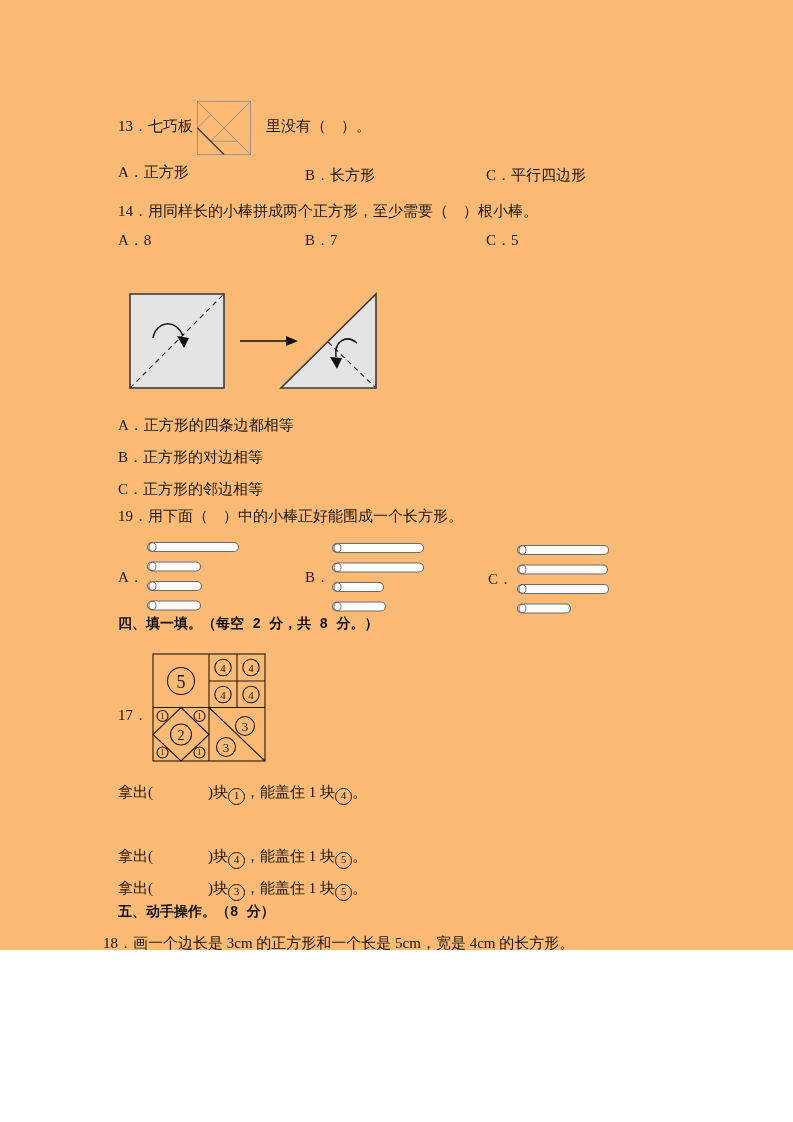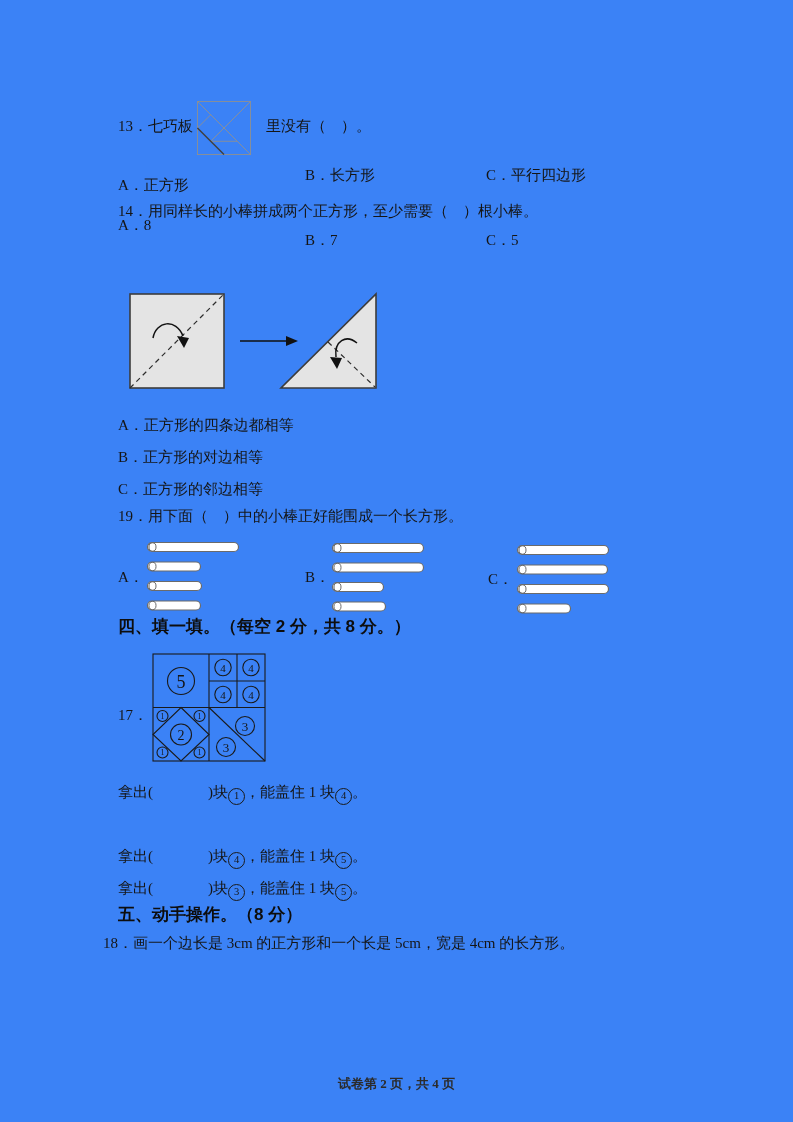--- a/index.html
+++ b/index.html
@@ -1,19 +1,19 @@
 <!DOCTYPE html>
 <html><head>
 <meta charset="utf-8">
 <style>
   html,body{margin:0;padding:0;background:#ffffff;}
-  #page{position:relative;width:793px;height:1122px;background:#3b82f6;overflow:hidden;
+  #page{position:relative;width:793px;height:950px;background:#fdba74;overflow:hidden;
         font-family:"Liberation Serif","DejaVu Serif",serif;color:#151515;}
   .t{position:absolute;white-space:nowrap;font-size:15px;line-height:1.25;}
-  .sec{font-weight:bold;font-size:17px;font-family:Liberation Sans, sans-serif;color:#0d0d0d;}
+  .sec{font-weight:bold;font-size:14px;font-family:Liberation Mono, monospace;color:#0d0d0d;}
   .footer{font-size:13px;color:#2b2b2b;font-weight:bold;}
   .cn{display:inline-block;width:15px;height:15px;line-height:14px;border:1px solid #1a1a1a;
       border-radius:50%;text-align:center;font-size:10.5px;vertical-align:-2px;}
   .gap{display:inline-block;width:55px;}
   svg{position:absolute;overflow:visible;}
   .shape{fill:#e4e4e4;stroke:#3c3c3c;stroke-width:1.6;}
   .dash{stroke:#2c2c2c;stroke-width:1.2;stroke-dasharray:5 4;fill:none;}
   .arrow{stroke:#111;stroke-width:1.5;fill:none;}
   .ahead{fill:#111;stroke:none;}
   .tg{stroke:#909090;stroke-width:1;fill:none;}
@@ -31,26 +31,26 @@
   <div class="t" style="left:118px;top:117px">13．七巧板</div>
   <svg style="left:197px;top:101px" width="54" height="54" viewBox="0 0 61 61">
     <rect class="tg" x="0.5" y="0.5" width="60" height="60" fill="#fff"></rect>
     <line class="tg" x1="0.5" y1="0.5" x2="60.5" y2="60.5"></line>
     <line class="tg" x1="60.5" y1="0.5" x2="15.5" y2="45.5"></line>
     <line class="tg" x1="15.5" y1="45.5" x2="45.5" y2="45.5"></line>
     <line class="tg" x1="15.5" y1="15.5" x2="0.5" y2="30.5"></line>
     <line class="tgd" x1="0.5" y1="30.5" x2="30.5" y2="60.5"></line>
   </svg>
   <div class="t" style="left:266px;top:117px">里没有（　）。</div>
-  <div class="t" style="left:118px;top:176px">A．正方形</div>
+  <div class="t" style="left:118px;top:163px">A．正方形</div>
   <div class="t" style="left:305px;top:166px">B．长方形</div>
   <div class="t" style="left:486px;top:166px">C．平行四边形</div>
 
   <div class="t" style="left:118px;top:202px">14．用同样长的小棒拼成两个正方形，至少需要（　）根小棒。</div>
-  <div class="t" style="left:118px;top:216px">A．8</div>
+  <div class="t" style="left:118px;top:231px">A．8</div>
   <div class="t" style="left:305px;top:231px">B．7</div>
   <div class="t" style="left:486px;top:231px">C．5</div>
 
   <svg style="left:128px;top:291px" width="278" height="104" viewBox="0 0 278 104">
     <rect class="shape" x="2" y="3" width="94" height="94"></rect>
     <line class="dash" x1="2" y1="97" x2="96" y2="3"></line>
     <path class="arrow" d="M 25,47 C 28,30 48,27 55,45"></path>
     <polygon class="ahead" points="56,57 49,45 61,47"></polygon>
     <line class="arrow" x1="112" y1="50" x2="159" y2="50"></line>
     <polygon class="ahead" points="170,50 158,45 158,55"></polygon>

